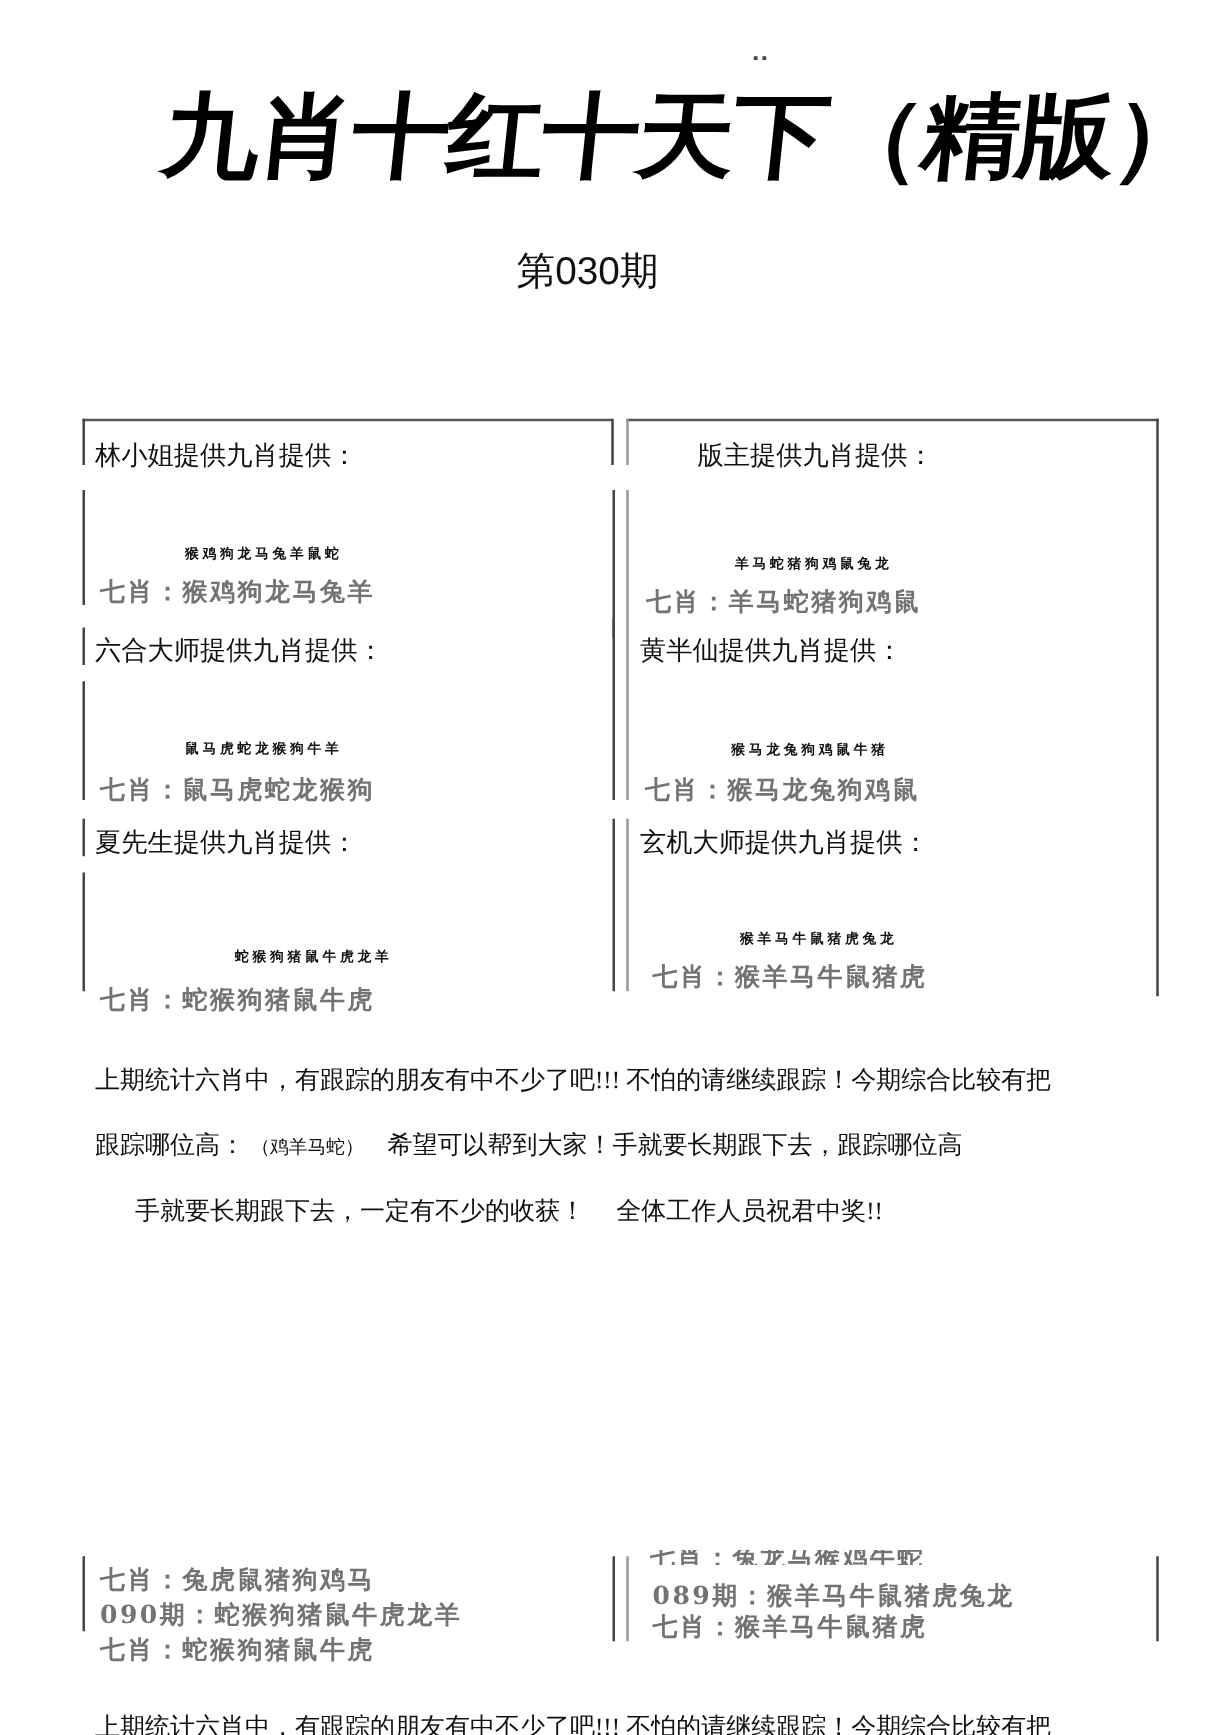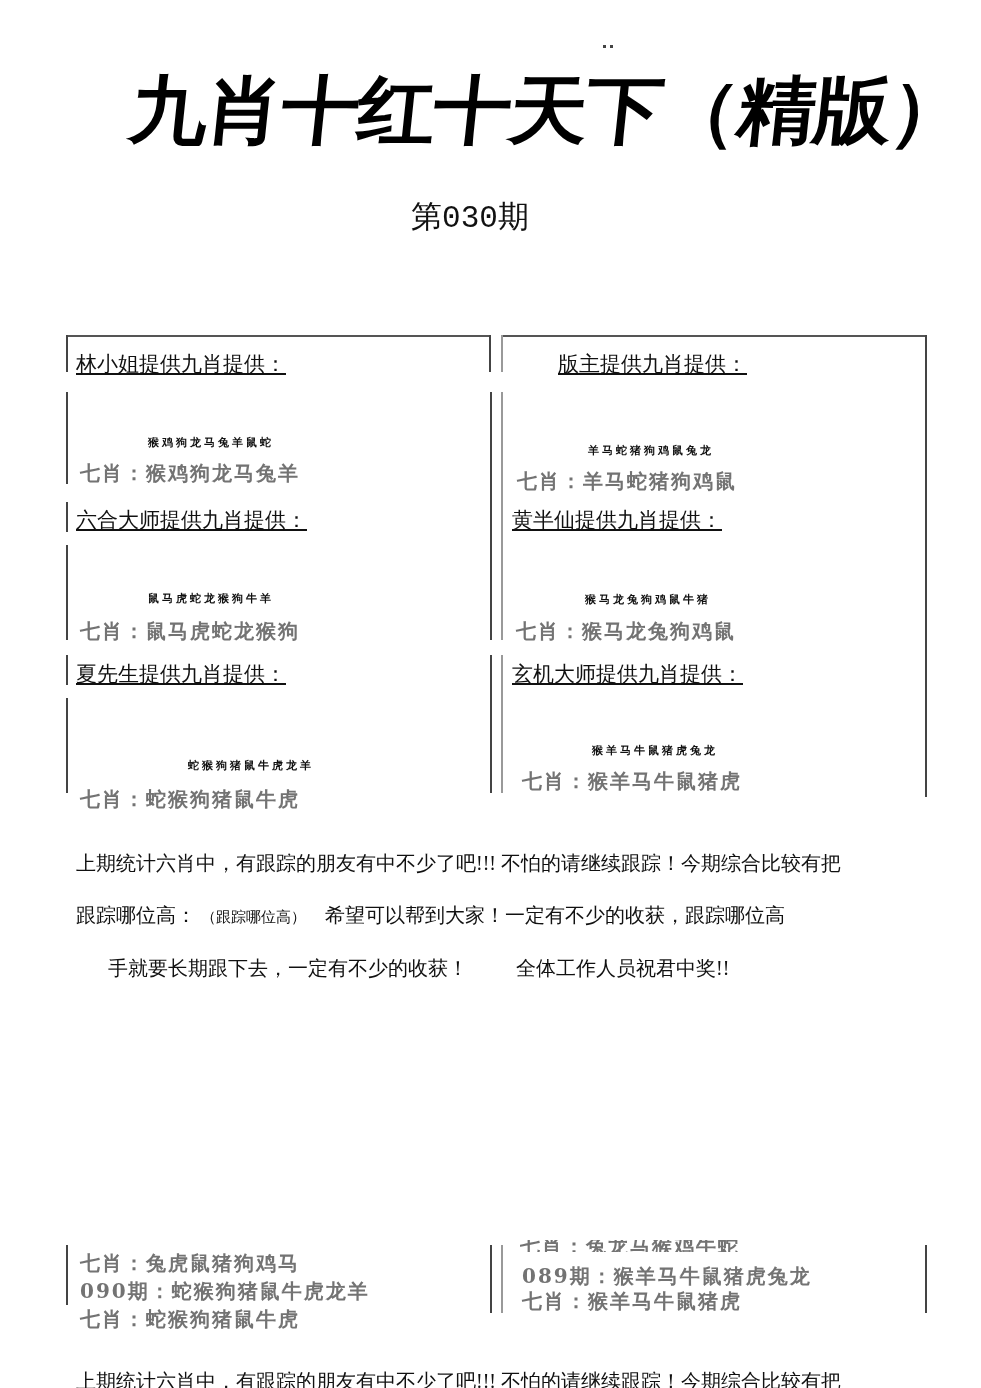--- a/index.html
+++ b/index.html
@@ -13,29 +13,29 @@
 
     .main-title {
       left: 130px; top: 58px; width: 680px; height: 105px;
       font-family: "DejaVu Sans", sans-serif; font-weight: bold;
       font-size: 78px; line-height: 105px; letter-spacing: -2px; color: #000;
       white-space: nowrap;
       transform: skewX(-6deg) scaleY(0.95);
     }
     .issue-title {
       left: 380px; top: 196px; width: 180px; text-align: center;
-      font-family: Liberation Mono, monospace; font-size: 31px; color: #111;
+      font-family: Liberation Sans, sans-serif; font-size: 31px; color: #111;
     }
 
     .vline { position:absolute; width:1.5px; background:#444; }
     .vline.gray { background:#999; width:2px; }
     .hline { position:absolute; height:1.5px; background:#555; }
 
     .provider-title {
-      font-family: "DejaVu Serif", serif; font-size: 21px; color: #111; white-space: nowrap; text-decoration: underline;
+      font-family: "DejaVu Serif", serif; font-size: 21px; color: #111; white-space: nowrap;
     }
     .nine {
       font-family: "DejaVu Serif", serif; font-weight: bold; font-size: 11px;
       letter-spacing: 3px; white-space: nowrap; color: #111;
     }
     .seven {
       font-family: "DejaVu Serif", serif; font-weight: bold; font-size: 20px;
       letter-spacing: 2px; white-space: nowrap; color: #737373;
     }
     .para {
@@ -89,26 +89,26 @@
 <div class="abs nine" style="left:148px; top:758px;padding-left:40px;">蛇猴狗猪鼠牛虎龙羊</div>
 <div class="abs seven" style="left:80px; top:786px;"><span>七肖：</span><span>蛇猴狗猪鼠牛虎</span></div>
 
 <div class="abs provider-title" style="left:512px; top:660px;">玄机大师提供九肖提供：</div>
 <div class="abs nine" style="left:592px; top:743px;">猴羊马牛鼠猪虎兔龙</div>
 <div class="abs seven" style="left:522px; top:768px;"><span>七肖：</span><span>猴羊马牛鼠猪虎</span></div>
 
 <div class="abs para" style="left:76px; top:850px;">上期统计六肖中，有跟踪的朋友有中不少了吧!!! 不怕的请继续跟踪！今期综合比较有把</div>
 <div class="abs para" style="left:76px; top:902px;">
   <span>跟踪哪位高：</span>
-  <span class="small">（跟踪哪位高）</span>
-  <span style="margin-left:14px;">希望可以帮到大家！一定有不少的收获，跟踪哪位高</span>
+  <span class="small">（鸡羊马蛇）</span>
+  <span style="margin-left:14px;">希望可以帮到大家！手就要长期跟下去，跟踪哪位高</span>
 </div>
 <div class="abs para" style="left:108px; top:955px;">
   <span>手就要长期跟下去，一定有不少的收获！</span>
-  <span style="margin-left:43px;">全体工作人员祝君中奖!!</span>
+  <span style="margin-left:20px;">全体工作人员祝君中奖!!</span>
 </div>
 
 <div class="vline" style="left:66px; top:1245px; height:60px;"></div>
 <div class="vline" style="left:490px; top:1245px; height:68px;"></div>
 <div class="vline gray" style="left:501px; top:1245px; height:68px;"></div>
 <div class="vline" style="left:925px; top:1245px; height:68px;"></div>
 
 <div class="abs seven" style="left:80px; top:1250px;">七肖：兔虎鼠猪狗鸡马</div>
 <div class="abs seven" style="left:80px; top:1278px;">090期：蛇猴狗猪鼠牛虎龙羊</div>
 <div class="abs seven" style="left:80px; top:1306px;">七肖：蛇猴狗猪鼠牛虎</div>

